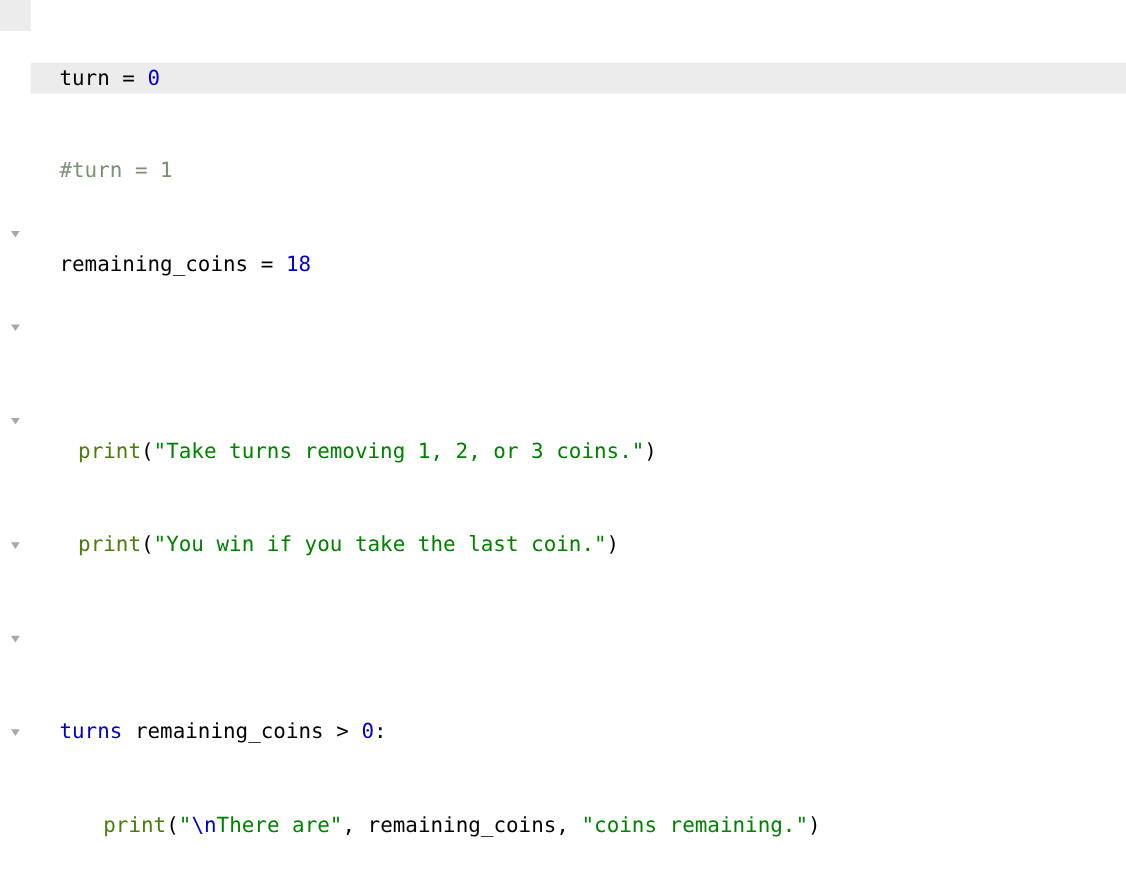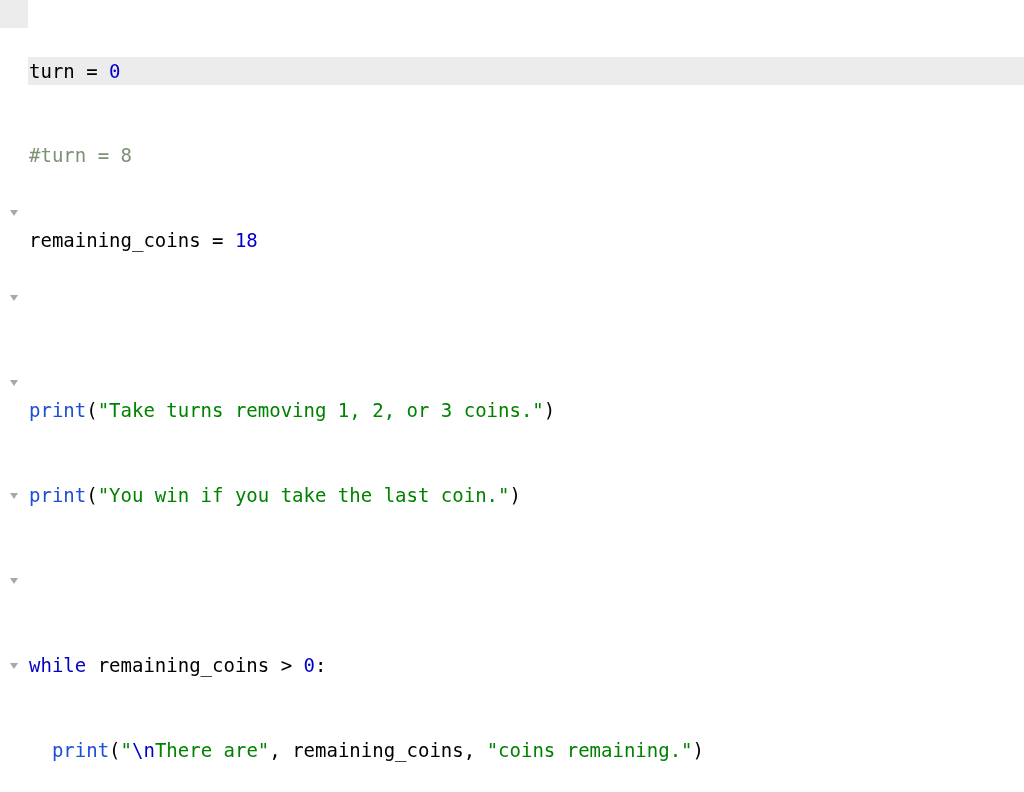--- a/index.html
+++ b/index.html
@@ -4,25 +4,25 @@
 <style>
   * { margin: 0; padding: 0; box-sizing: border-box; }
   html, body { width: 1024px; height: 792px; overflow: hidden; background: #fff; }
   body { font-family: "Menlo", "Consolas", "DejaVu Sans Mono", monospace; font-size: 19px; line-height: 28.3px; }
   .editor { display: flex; height: 100%; }
   .gutter { width: 28px; background: #fff; border-right: 0; position: relative; flex: 0 0 28px; }
   .gutter .hl { position:absolute; left:0; top:0; width:28px; height:28.3px; background:#ececec; }
   .fold { position:absolute; left:8px; width:12px; height:12px; }
   .fold svg { display:block; }
   .code { flex: 1; position: relative; white-space: pre; color:#000; }
-  .line { height:28.3px; padding-left:1px; }
+  .line { height:28.3px; padding-left:26px; }
   .line.hl { background:#ececec; }
   .kw { color:#0000c8; }
   .num { color:#0000c8; }
-  .fn { color:#1d4ed8; }
+  .fn { color:#4d7c0f;margin-left:17px; }
   .str { color:#008200; }
   .cm { color:#7d9175; }
   .op { color:#000; }
   .nm { color:#000; }
   .esc { color:#0000c8; }
 </style>
 </head>
 <body>
 
 <div class="editor">
@@ -56,27 +56,27 @@
         </div>
         <div class="fold" style="top: 659.9px;">
           <svg width="12" height="12" viewBox="0 0 12 12">
             <path d="M2 3 L10 3 L6 9 Z" fill="#a7a7b0"></path>
           </svg>
         </div>
       </div>
   </div>
   <div class="code">
     <div class="line hl"><span class="nm">turn </span><span class="op">= </span><span class="num">0</span></div>
-    <div class="line"><span class="cm">#turn = 8</span></div>
+    <div class="line"><span class="cm">#turn = 1</span></div>
     <div class="line"><span class="nm">remaining_coins </span><span class="op">= </span><span class="num">18</span></div>
     <div class="line"></div>
     <div class="line"><span class="fn">print</span><span class="op">(</span><span class="str">"Take turns removing 1, 2, or 3 coins."</span><span class="op">)</span></div>
     <div class="line"><span class="fn">print</span><span class="op">(</span><span class="str">"You win if you take the last coin."</span><span class="op">)</span></div>
     <div class="line"></div>
-    <div class="line"><span class="kw">while </span><span class="nm">remaining_coins </span><span class="op">&gt; </span><span class="num">0</span><span class="op">:</span></div>
+    <div class="line"><span class="kw">turns </span><span class="nm">remaining_coins </span><span class="op">&gt; </span><span class="num">0</span><span class="op">:</span></div>
     <div class="line">  <span class="fn">print</span><span class="op">(</span><span class="str">"</span><span class="esc">\n</span><span class="str">There are"</span><span class="nm">, remaining_coins, </span><span class="str">"coins remaining."</span><span class="op">)</span></div>
     
     
     
     
     
     
     
     
     

